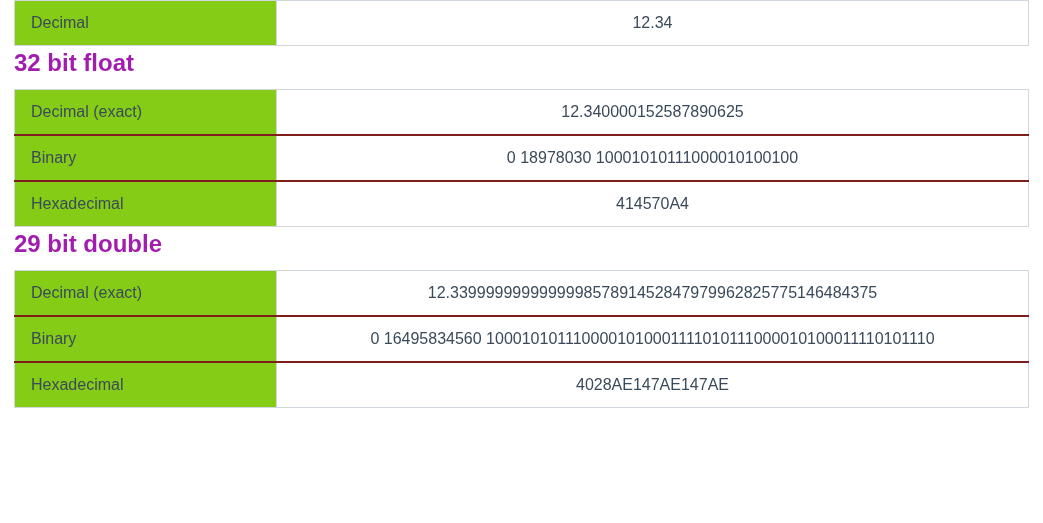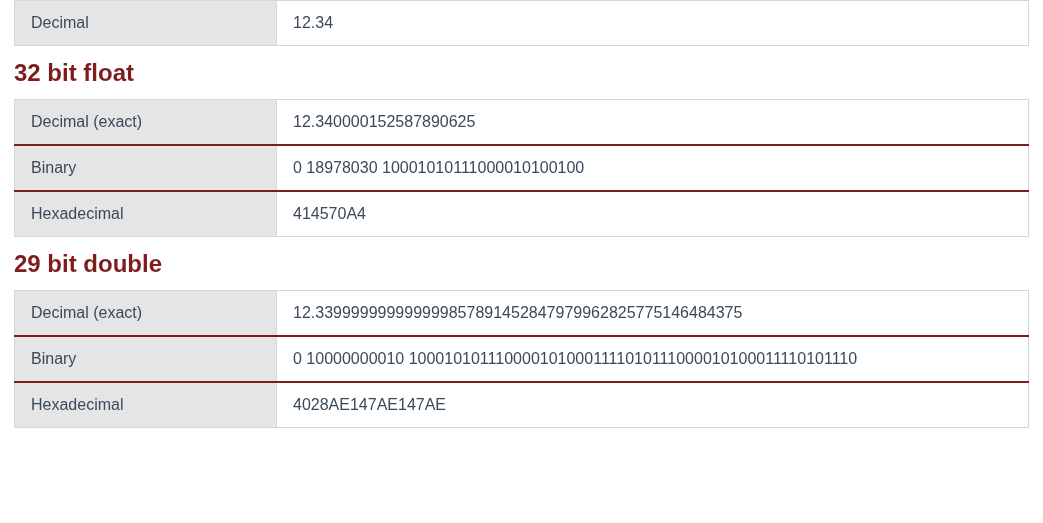--- a/index.html
+++ b/index.html
@@ -6,22 +6,22 @@
     body {
       font-family: -apple-system, BlinkMacSystemFont, "Segoe UI", Helvetica, Arial, sans-serif;
       color: #24292f;
       background: #ffffff;
       font-size: 16px;
       padding: 0 14px 14px 14px;
     }
     h2 {
       font-size: 24px;
       font-weight: 600;
-      color: #7f1d1d;
-      margin-top: 13px;
+      color: #a21caf;
+      margin-top: 3px;
       margin-bottom: 12px;
     }
     table.defn {
       width: 100%;
       border-collapse: collapse;
       border: 1px solid #d0d7de;
       background: #ffffff;
     }
     table.defn tr {
       border-top: 2px solid #7f1d1d;
@@ -30,27 +30,28 @@
       border-top: none;
     }
     table.defn td {
       padding: 13px 16px;
       vertical-align: middle;
       font-size: 16px;
       color: #3b4a5a;
     }
     table.defn td.label {
       width: 262px;
-      background: #e5e5e5;
+      background: #84cc16;
       border-right: 1px solid #d0d7de;
     }
     table.defn td.value {
       font-family: -apple-system, BlinkMacSystemFont, "Segoe UI", Helvetica, Arial, sans-serif;
       white-space: nowrap;
       overflow: hidden;
+      text-align: center;
     }
   </style>
 </head>
 <body>
 
 <table class="defn">
   <tbody>
       <tr>
     <td class="label">Decimal</td>
     <td class="value">12.34</td>
@@ -80,20 +81,20 @@
 <h2>29 bit double</h2>
 
 <table class="defn">
   <tbody>
       <tr>
     <td class="label">Decimal (exact)</td>
     <td class="value">12.339999999999999857891452847979962825775146484375</td>
   </tr>
   <tr>
     <td class="label">Binary</td>
-    <td class="value">0 10000000010 1000101011100001010001111010111000010100011110101110</td>
+    <td class="value">0 16495834560 1000101011100001010001111010111000010100011110101110</td>
   </tr>
   <tr>
     <td class="label">Hexadecimal</td>
     <td class="value">4028AE147AE147AE</td>
   </tr>
 </tbody>
   </table>
 
 </body></html>

